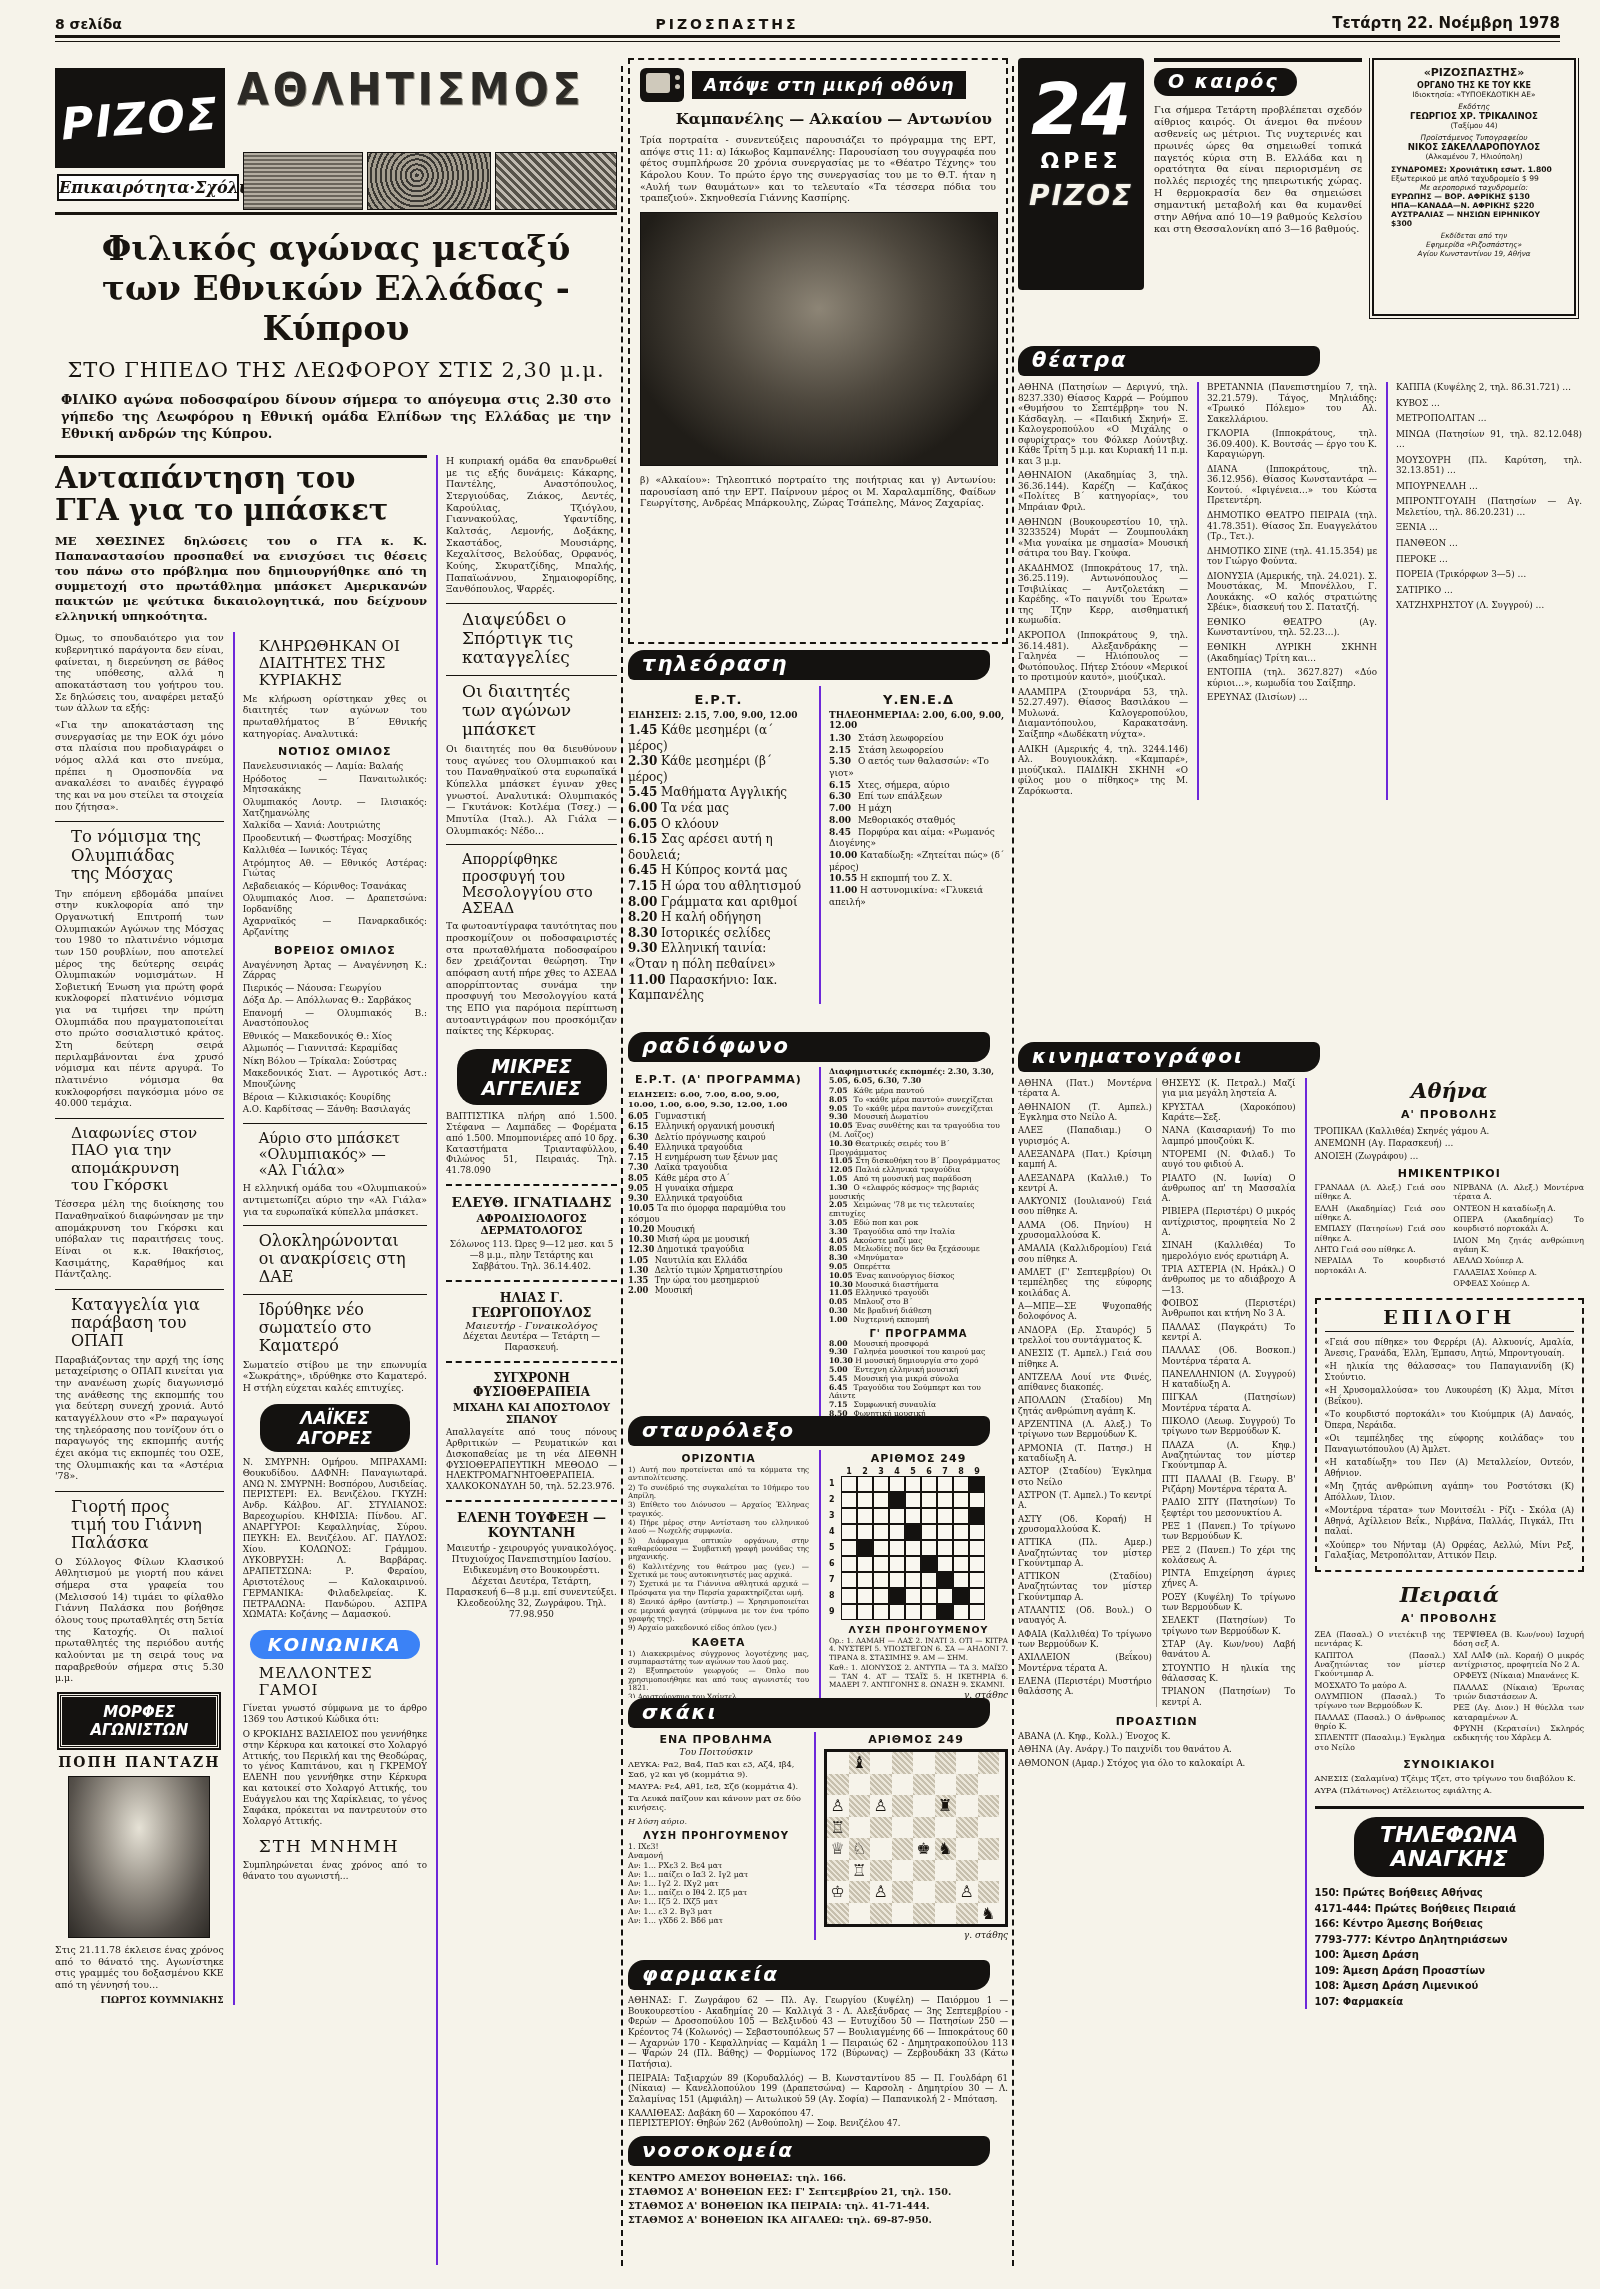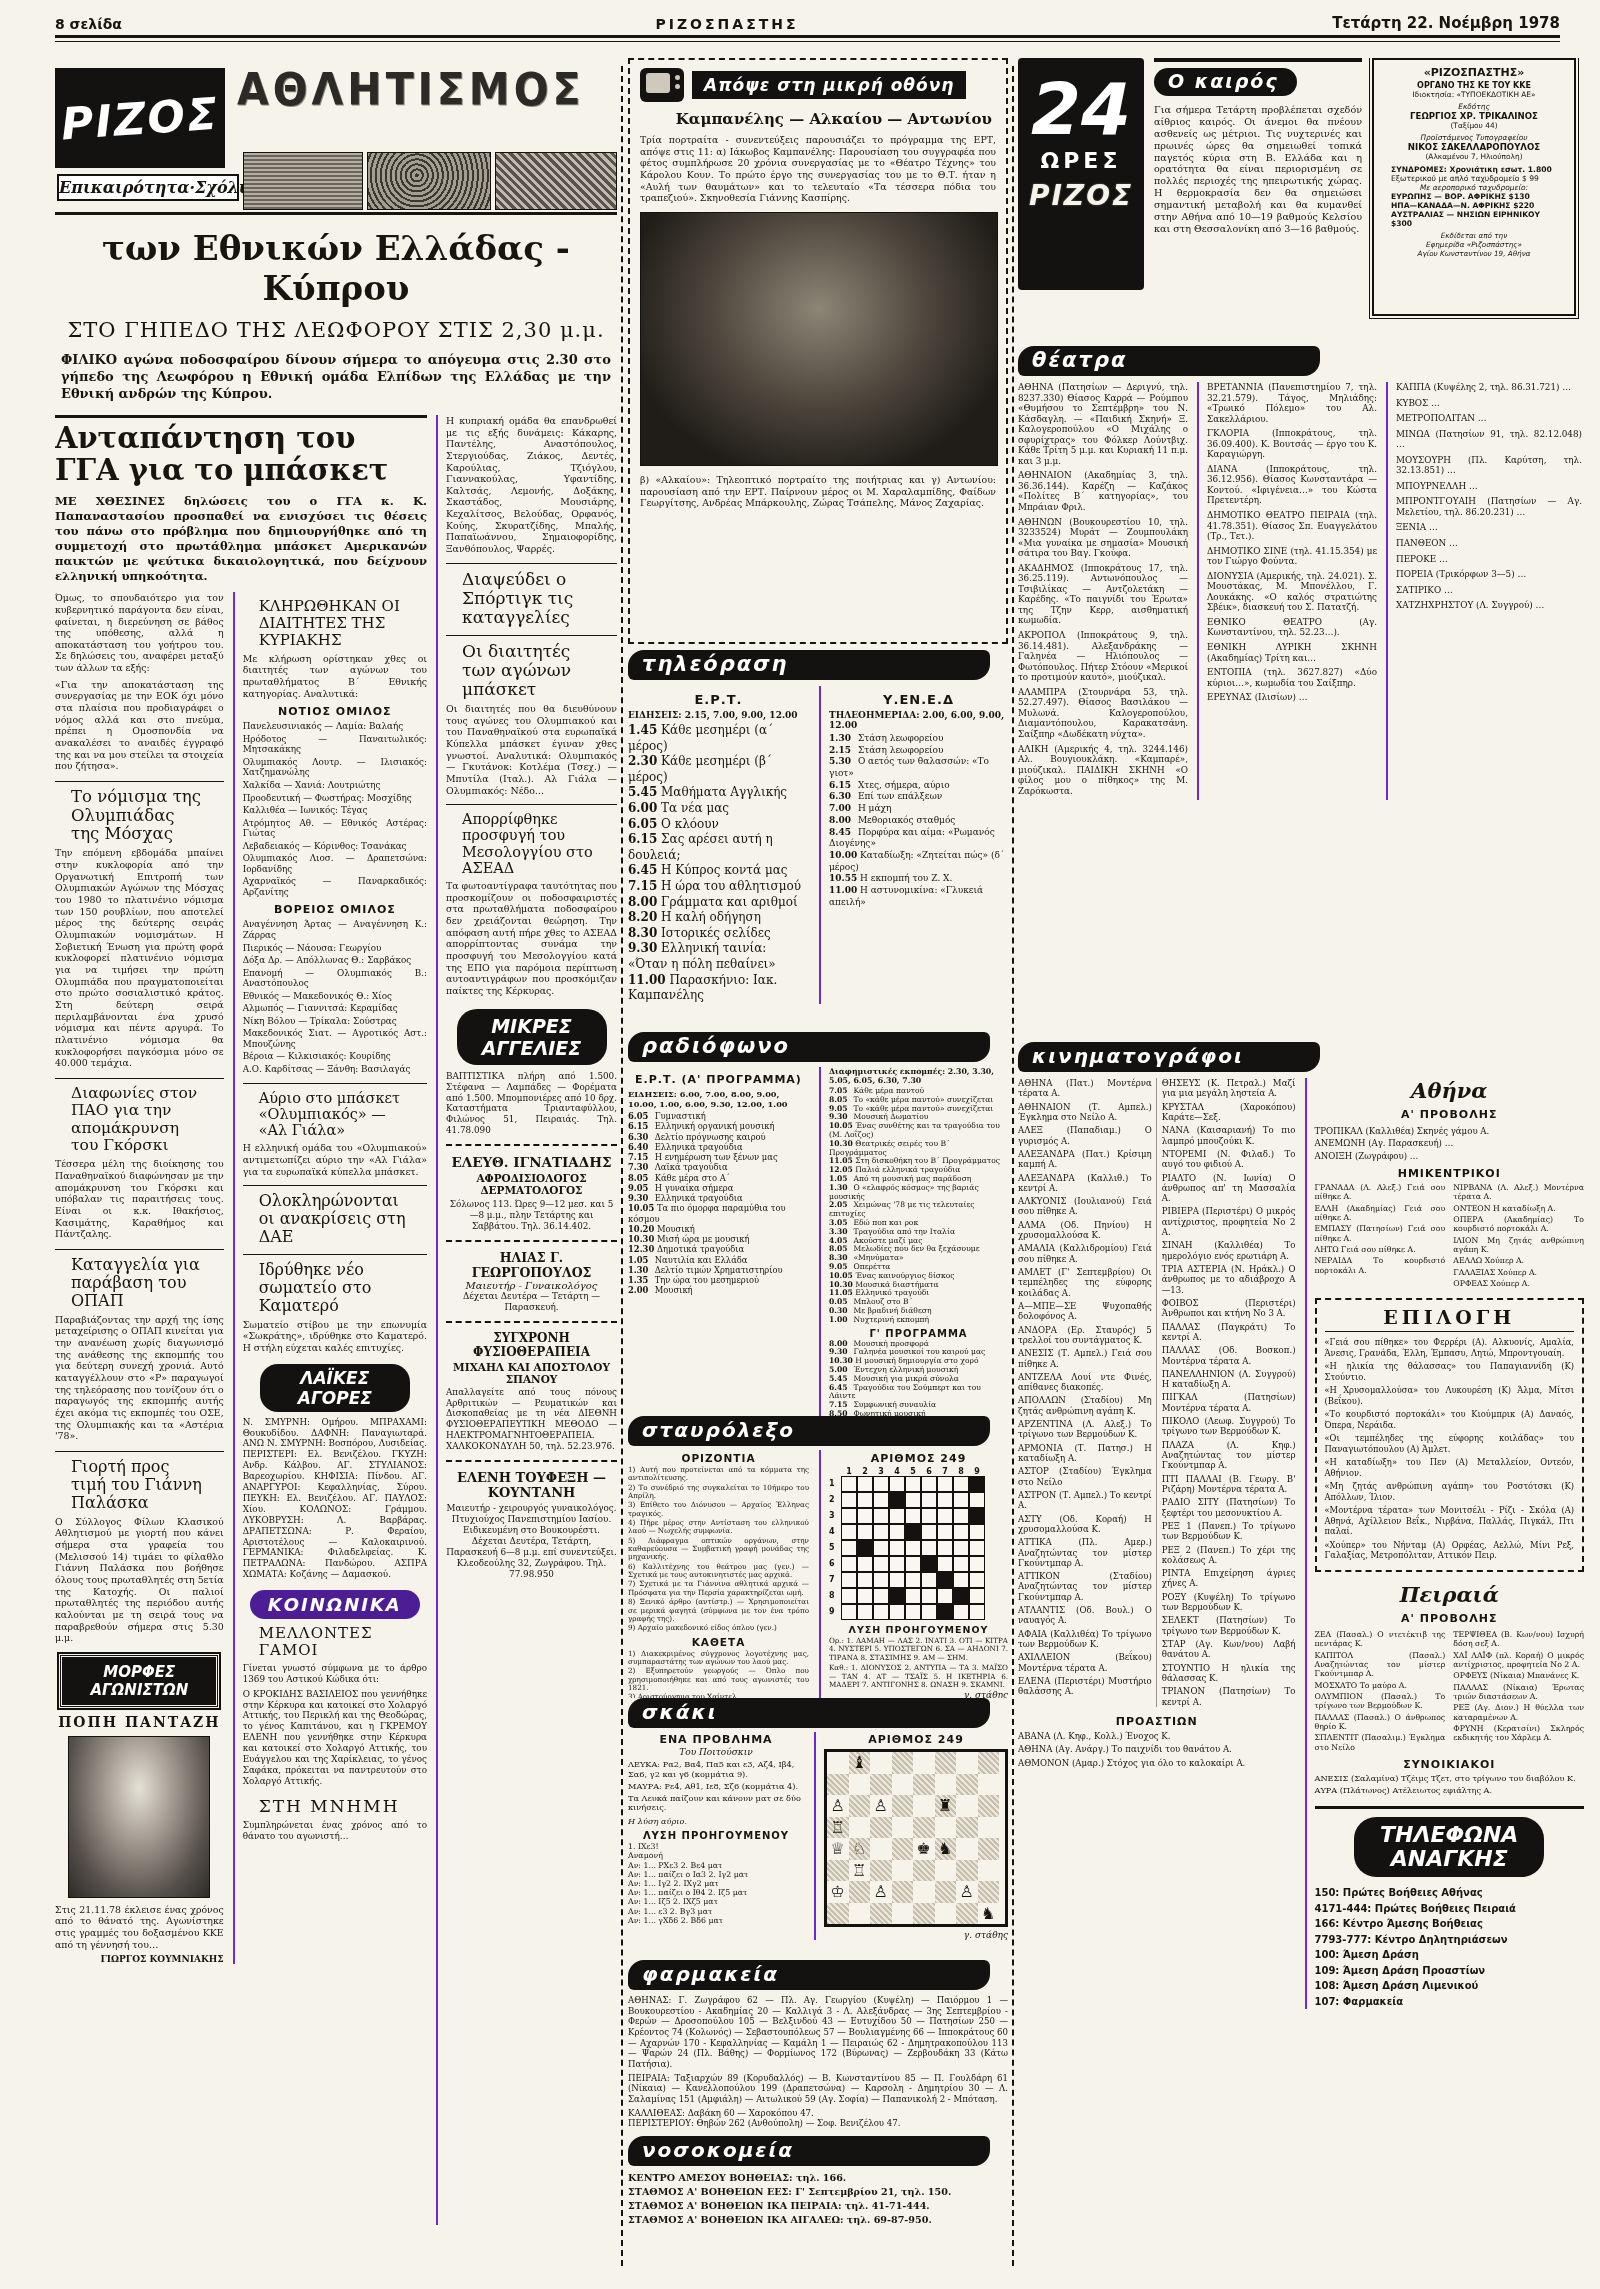--- a/index.html
+++ b/index.html
@@ -57,20 +57,21 @@
       <div style="position:absolute;left:188px;top:86px;width:118px;height:56px;
                   background:repeating-linear-gradient(0deg,#6a655c 0 2px,#b4aea2 2px 4px);border:1px solid #141210;"></div>
       <div style="position:absolute;left:312px;top:86px;width:122px;height:56px;
                   background:repeating-radial-gradient(circle at 40% 40%,#3a3833 0 2px,#a49e90 2px 5px);border:1px solid #141210;"></div>
       <div style="position:absolute;left:440px;top:86px;width:120px;height:56px;
                   background:repeating-linear-gradient(45deg,#57534a 0 3px,#c0bab0 3px 6px);border:1px solid #141210;"></div>
       <div class="rule" style="position:absolute;left:0;right:0;top:146px;"></div>
     </div>
 
     <div style="text-align:center;font-weight:bold;line-height:1.18;font-size:34px;margin-top:14px;">
+      <div>Φιλικός αγώνας μεταξύ</div>
       <div>των Εθνικών Ελλάδας - Κύπρου</div>
     </div>
     <div style="text-align:center;font-size:21px;margin-top:10px;letter-spacing:1px;">ΣΤΟ ΓΗΠΕΔΟ ΤΗΣ ΛΕΩΦΟΡΟΥ ΣΤΙΣ 2,30 μ.μ.</div>
     <div style="font-size:13px;font-weight:bold;line-height:1.3;text-align:justify;margin:10px 6px 0;">ΦΙΛΙΚΟ αγώνα ποδοσφαίρου δίνουν σήμερα το απόγευμα στις 2.30 στο γήπεδο της Λεωφόρου η Εθνική ομάδα Ελπίδων της Ελλάδας με την Εθνική ανδρών της Κύπρου.</div>
 
     <div style="display:flex;gap:9px;margin-top:12px;height:1810px;">
 
       <div style="width:372px;">
         <div class="rule" style="margin-bottom:4px;"></div>
         <div style="font-weight:bold;font-size:29px;line-height:1.12;">
@@ -145,21 +146,21 @@
             <div class="thin" style="margin:8px 0 2px;"></div>
             <div class="hd3" style="font-size:16px;">Ιδρύθηκε νέο σωματείο στο Καματερό</div>
             <div class="body-sm">Σωματείο στίβου με την επωνυμία «Σωκράτης», ιδρύθηκε στο Καματερό. Η στήλη εύχεται καλές επιτυχίες.</div>
             <div style="margin:10px auto 5px;width:150px;background:#141210;color:#fff;text-align:center;
                         font-family:'DejaVu Sans',sans-serif;font-weight:bold;font-style:italic;font-size:17px;
                         border-radius:18px;padding:4px 0;">
               <div>ΛΑΪΚΕΣ</div>
               <div>ΑΓΟΡΕΣ</div>
             </div>
             <div class="body-sm" style="font-size:8.8px;">Ν. ΣΜΥΡΝΗ: Ομήρου. ΜΠΡΑΧΑΜΙ: Θουκυδίδου. ΔΑΦΝΗ: Παναγιωταρά. ΑΝΩ Ν. ΣΜΥΡΝΗ: Βοσπόρου, Λυσιδείας. ΠΕΡΙΣΤΕΡΙ: Ελ. Βενιζέλου. ΓΚΥΖΗ: Ανδρ. Κάλβου. ΑΓ. ΣΤΥΛΙΑΝΟΣ: Βαρεοχωρίου. ΚΗΦΙΣΙΑ: Πίνδου. ΑΓ. ΑΝΑΡΓΥΡΟΙ: Κεφαλληνίας, Σύρου. ΠΕΥΚΗ: Ελ. Βενιζέλου. ΑΓ. ΠΑΥΛΟΣ: Χίου. ΚΟΛΩΝΟΣ: Γράμμου. ΛΥΚΟΒΡΥΣΗ: Λ. Βαρβάρας. ΔΡΑΠΕΤΣΩΝΑ: Ρ. Φεραίου, Αριστοτέλους — Καλοκαιρινού. ΓΕΡΜΑΝΙΚΑ: Φιλαδελφείας. Κ. ΠΕΤΡΑΛΩΝΑ: Πανδώρου. ΑΣΠΡΑ ΧΩΜΑΤΑ: Κοζάνης — Δαμασκού.</div>
-            <div style="margin:10px auto 5px;width:170px;background:#4c1d95;color:#fff;text-align:center;
+            <div style="margin:10px auto 5px;width:170px;background:#3b82f6;color:#fff;text-align:center;
                         font-family:'DejaVu Sans',sans-serif;font-weight:bold;font-style:italic;font-size:18px;
                         border-radius:16px;padding:4px 0;letter-spacing:2px;">ΚΟΙΝΩΝΙΚΑ</div>
             <div class="hd3" style="font-size:15px;letter-spacing:1px;">ΜΕΛΛΟΝΤΕΣ ΓΑΜΟΙ</div>
             <div class="body-sm" style="font-size:8.8px;">Γίνεται γνωστό σύμφωνα με το άρθρο 1369 του Αστικού Κώδικα ότι:</div>
             <div class="body-sm" style="font-size:8.8px;margin-top:4px;">Ο ΚΡΟΚΙΔΗΣ ΒΑΣΙΛΕΙΟΣ που γεννήθηκε στην Κέρκυρα και κατοικεί στο Χολαργό Αττικής, του Περικλή και της Θεοδώρας, το γένος Καπιτάνου, και η ΓΚΡΕΜΟΥ ΕΛΕΝΗ που γεννήθηκε στην Κέρκυρα και κατοικεί στο Χολαργό Αττικής, του Ευάγγελου και της Χαρίκλειας, το γένος Σαφάκα, πρόκειται να παντρευτούν στο Χολαργό Αττικής.</div>
             <div class="hd3" style="font-size:17px;letter-spacing:2px;margin-top:10px;">ΣΤΗ ΜΝΗΜΗ</div>
             <div class="body-sm" style="font-size:8.8px;">Συμπληρώνεται ένας χρόνος από το θάνατο του αγωνιστή…</div>
           </div>
         </div>
       </div>

